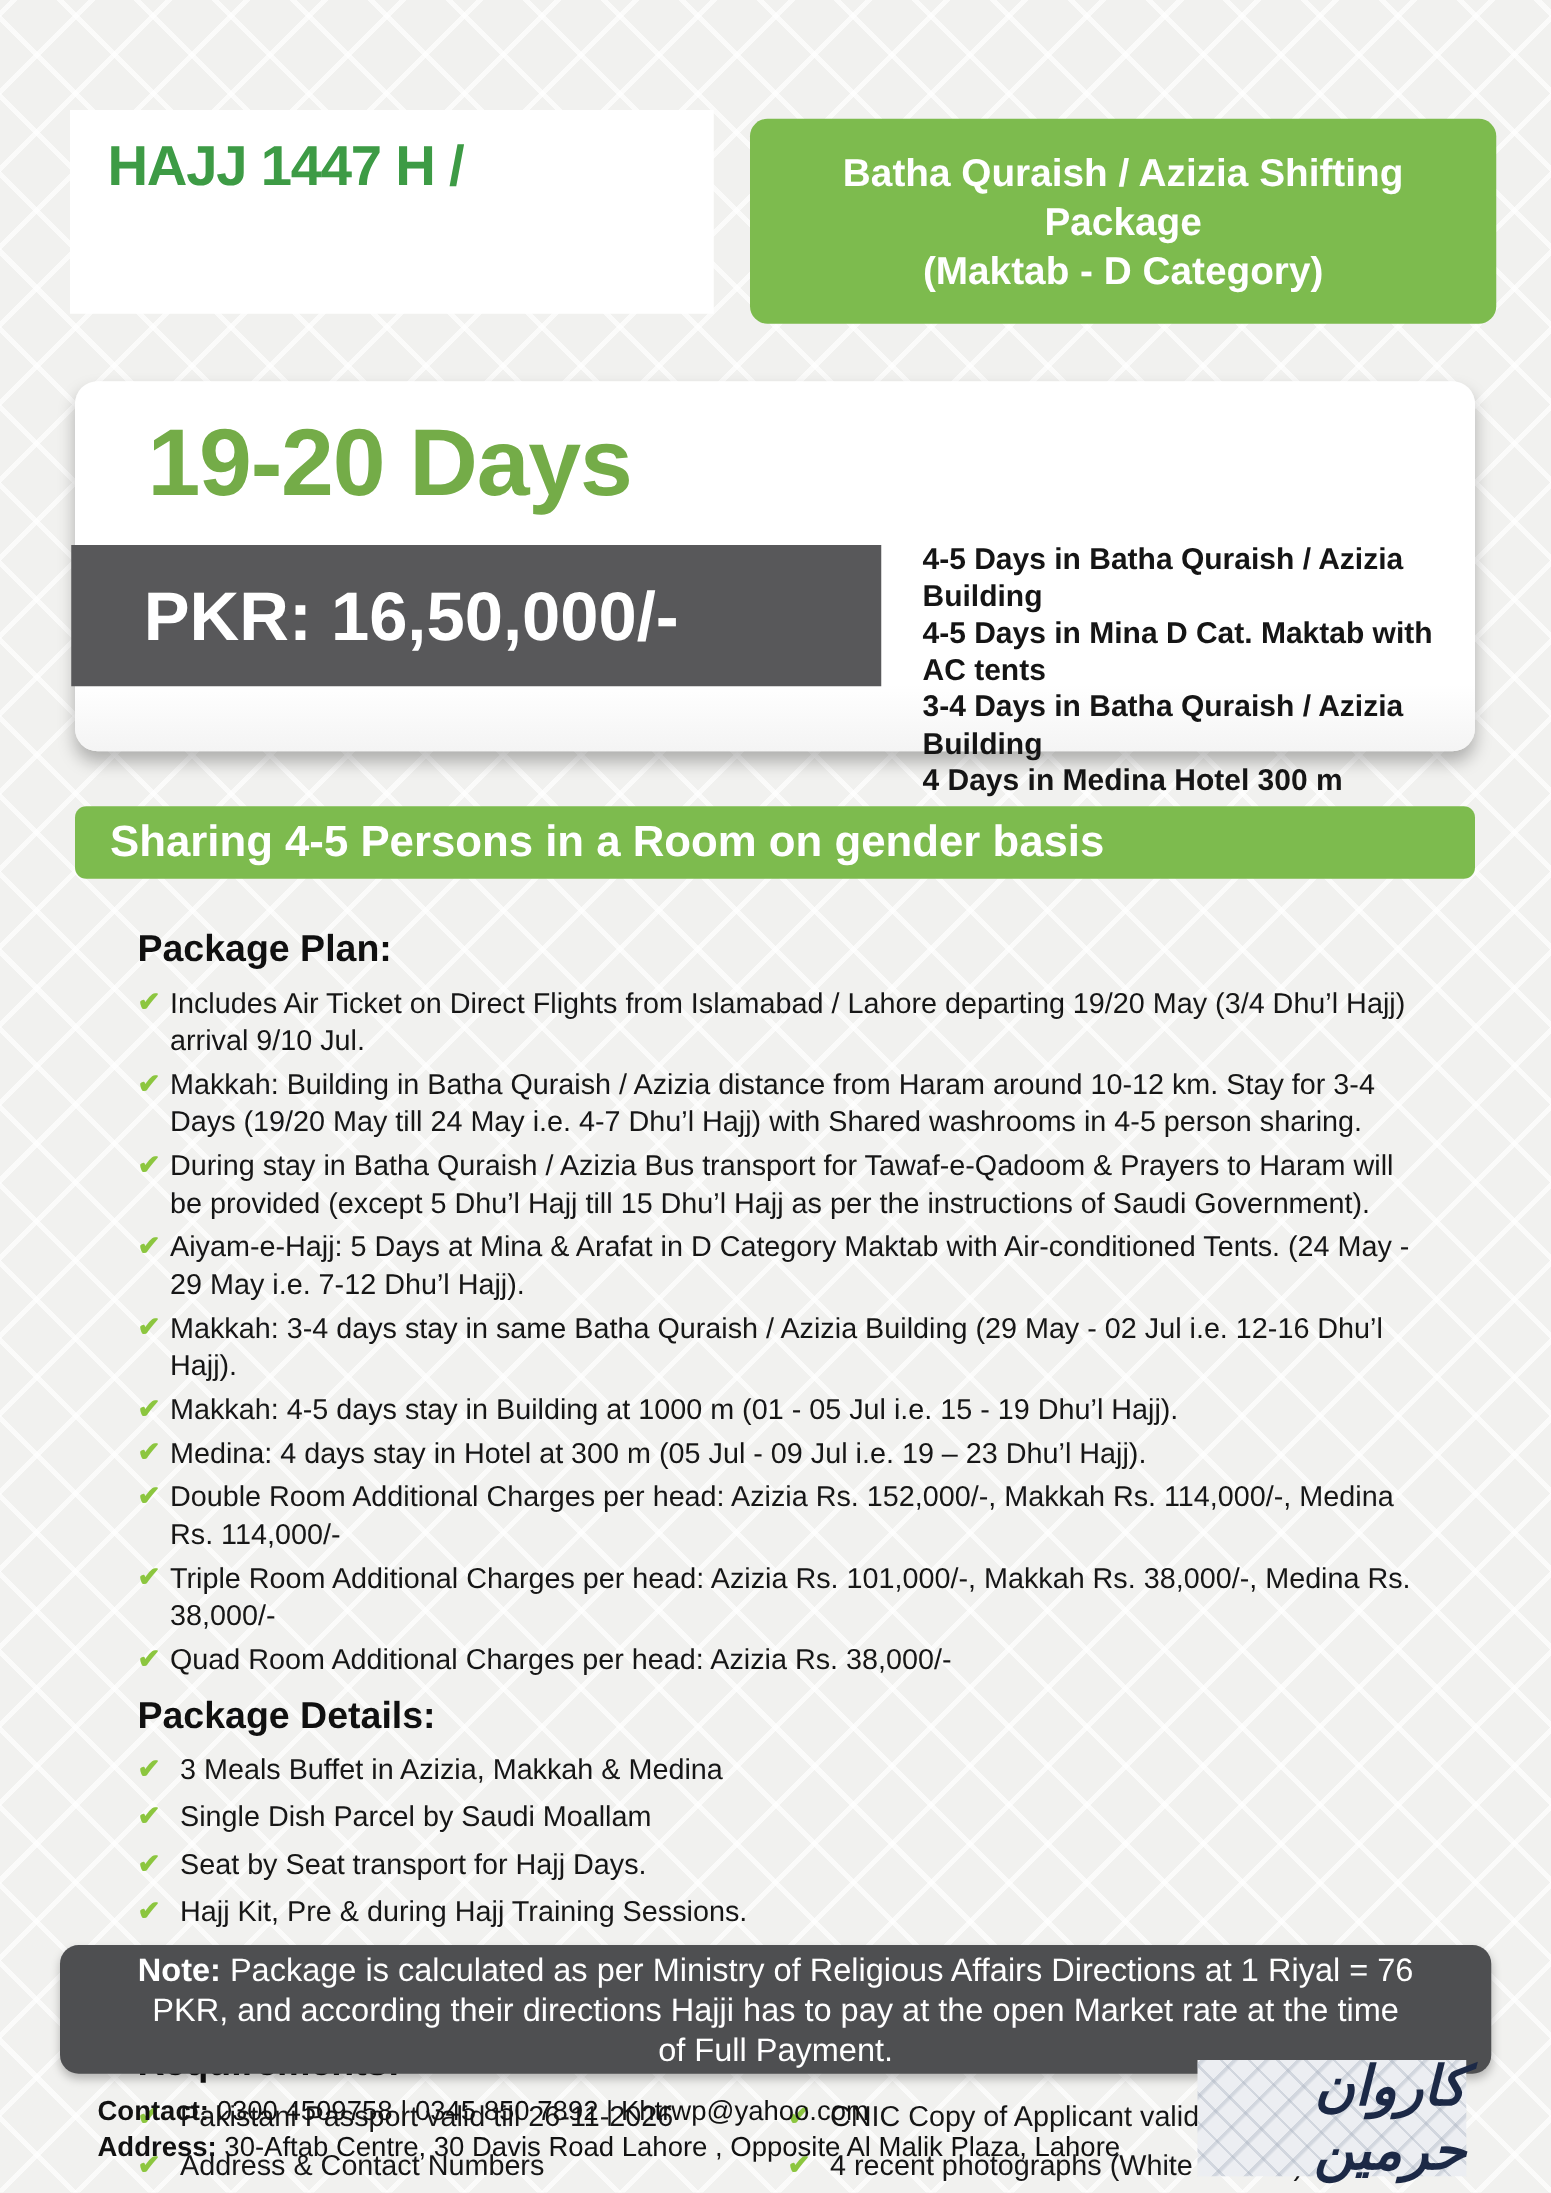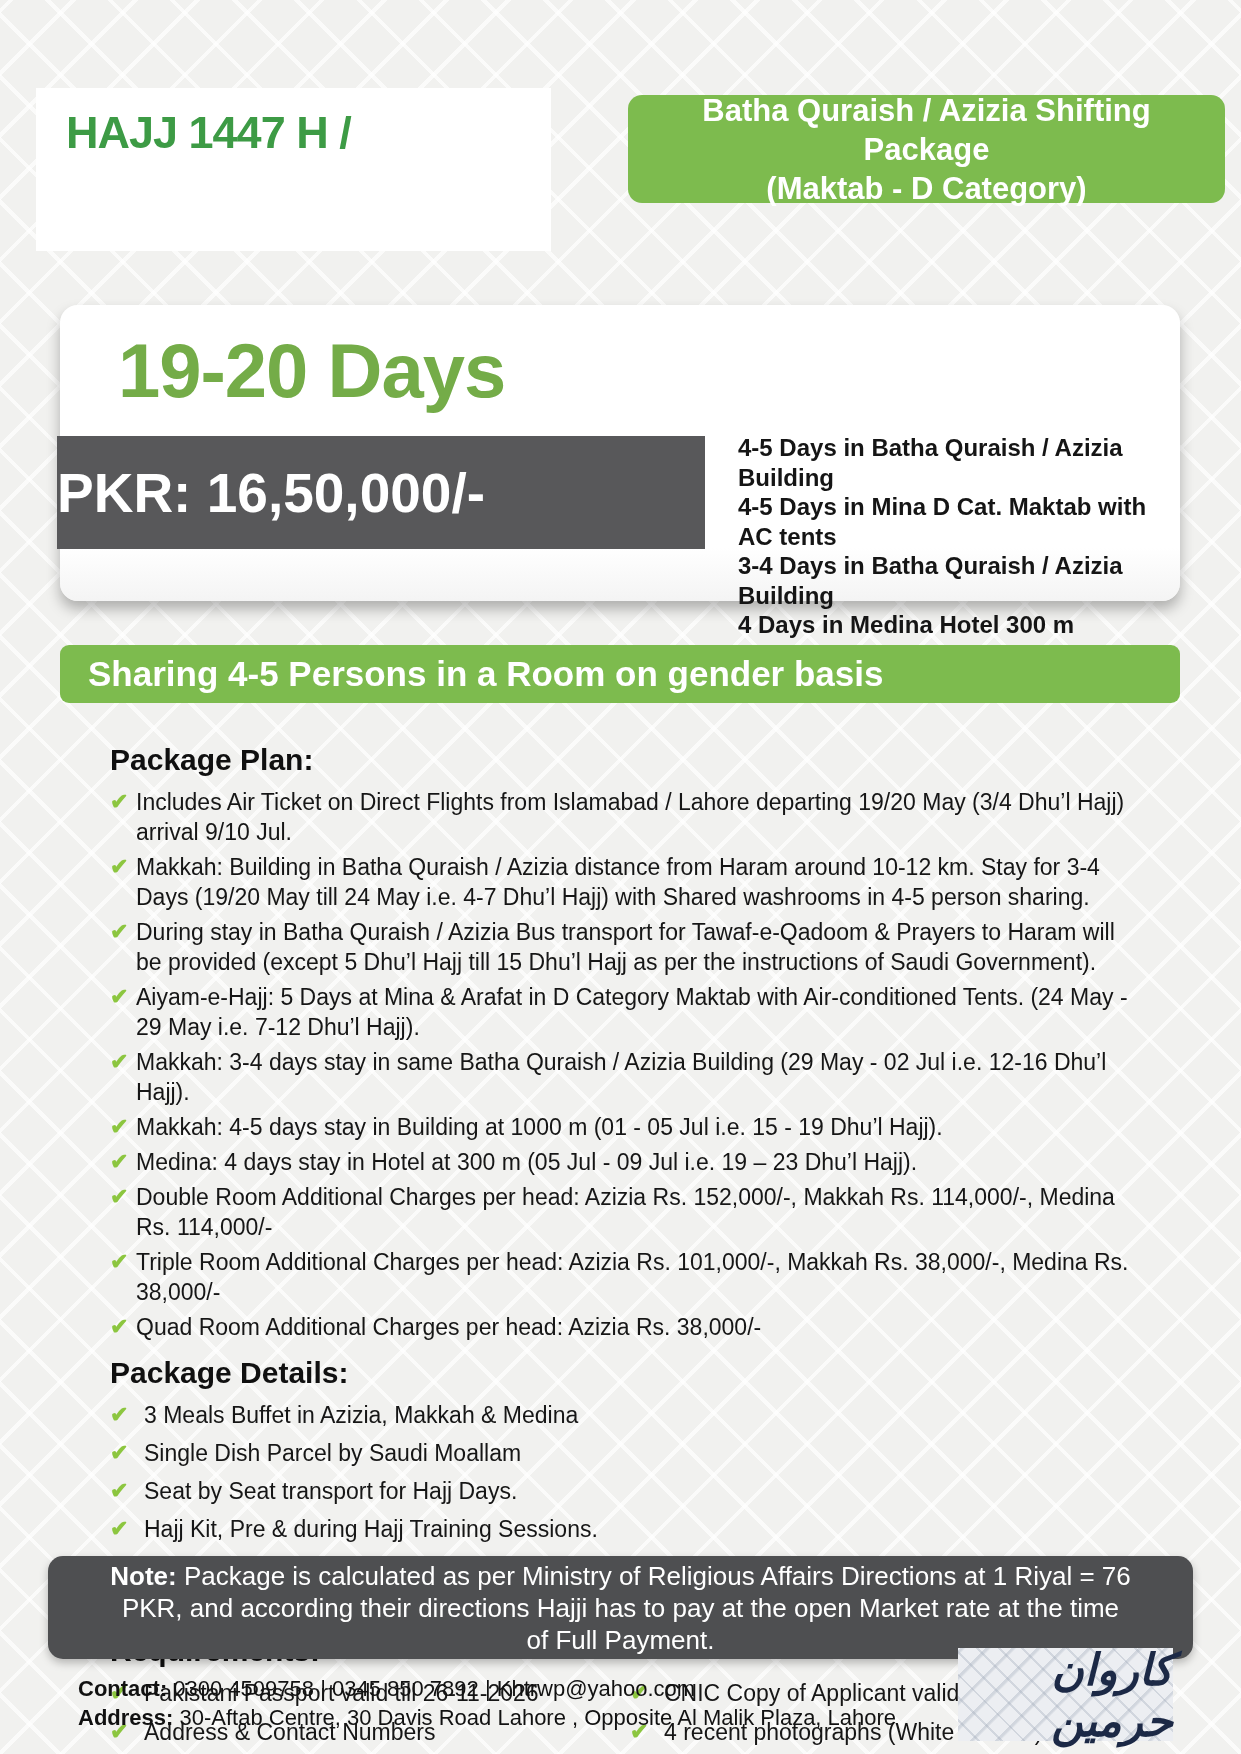--- a/index.html
+++ b/index.html
@@ -11,49 +11,49 @@
   .page{
     position:relative;width:1241px;height:1754px;overflow:hidden;
     background-color:#f1f1ef;
     background-image:
       repeating-linear-gradient(45deg, rgba(255,255,255,0) 0 40px, rgba(255,255,255,.7) 40px 44px),
       repeating-linear-gradient(-45deg, rgba(255,255,255,0) 0 40px, rgba(255,255,255,.7) 40px 44px);
   }
 
   
   .title-card{
-    position:absolute;left:36px;top:88px;width:515px;height:163px;
+    position:absolute;left:56px;top:88px;width:515px;height:163px;
     background:#ffffff;
   }
   .title-card h1{
     margin:18px 0 0 30px;font-size:45px;line-height:53px;font-weight:bold;
     color:#3d9b45;letter-spacing:-1px;
   }
   .pkg-box{
-    position:absolute;left:600px;top:95px;width:597px;height:108px;
+    position:absolute;left:600px;top:95px;width:597px;height:164px;
     background:#7dbb4e;border-radius:14px;
     display:flex;flex-direction:column;align-items:center;justify-content:center;
     color:#ffffff;font-weight:bold;font-size:31px;line-height:39px;text-align:center;
-    padding:0 20px;box-sizing:border-box;margin-left:28px;
+    padding:0 20px;box-sizing:border-box;
   }
 
   
   .price-card{
     position:absolute;left:60px;top:305px;width:1120px;height:296px;
     background:linear-gradient(#ffffff 82%, #f4f4f4 100%);
     border-radius:18px;box-shadow:0 8px 14px rgba(0,0,0,.28);
   }
   .days{
     margin:22px 0 0 58px;font-size:76px;font-weight:bold;color:#74ac48;letter-spacing:-1px;
   }
   .price-box{
     position:absolute;left:-3px;top:131px;width:648px;height:113px;
     background:#58585a;display:flex;align-items:center;
     color:#ffffff;font-weight:bold;font-size:55px;letter-spacing:0px;
-    box-sizing:border-box;
+    padding-left:58px;box-sizing:border-box;
   }
   .stay-list{
     position:absolute;left:678px;top:128px;width:440px;
     list-style:none;margin:0;padding:0;
     font-size:24px;line-height:29.5px;font-weight:bold;color:#151515;
   }
 
   
   .banner{
     position:absolute;left:60px;top:645px;width:1120px;height:58px;

